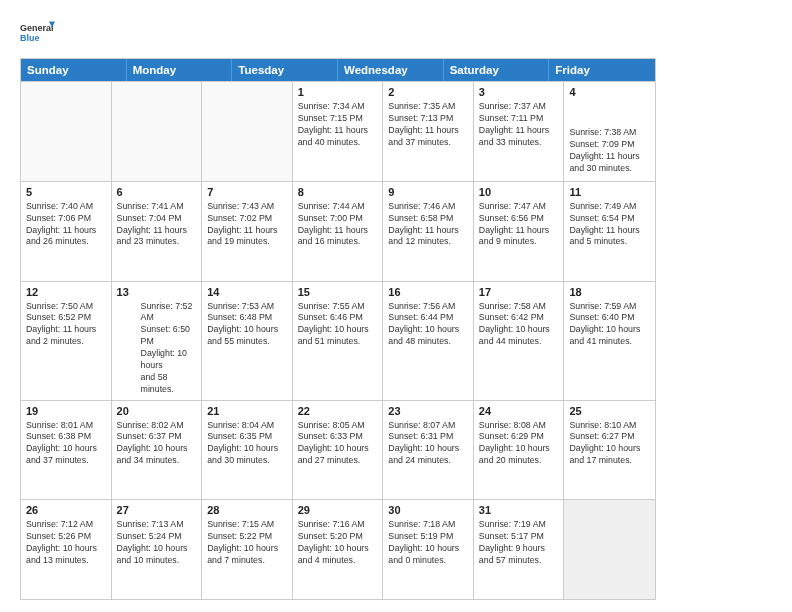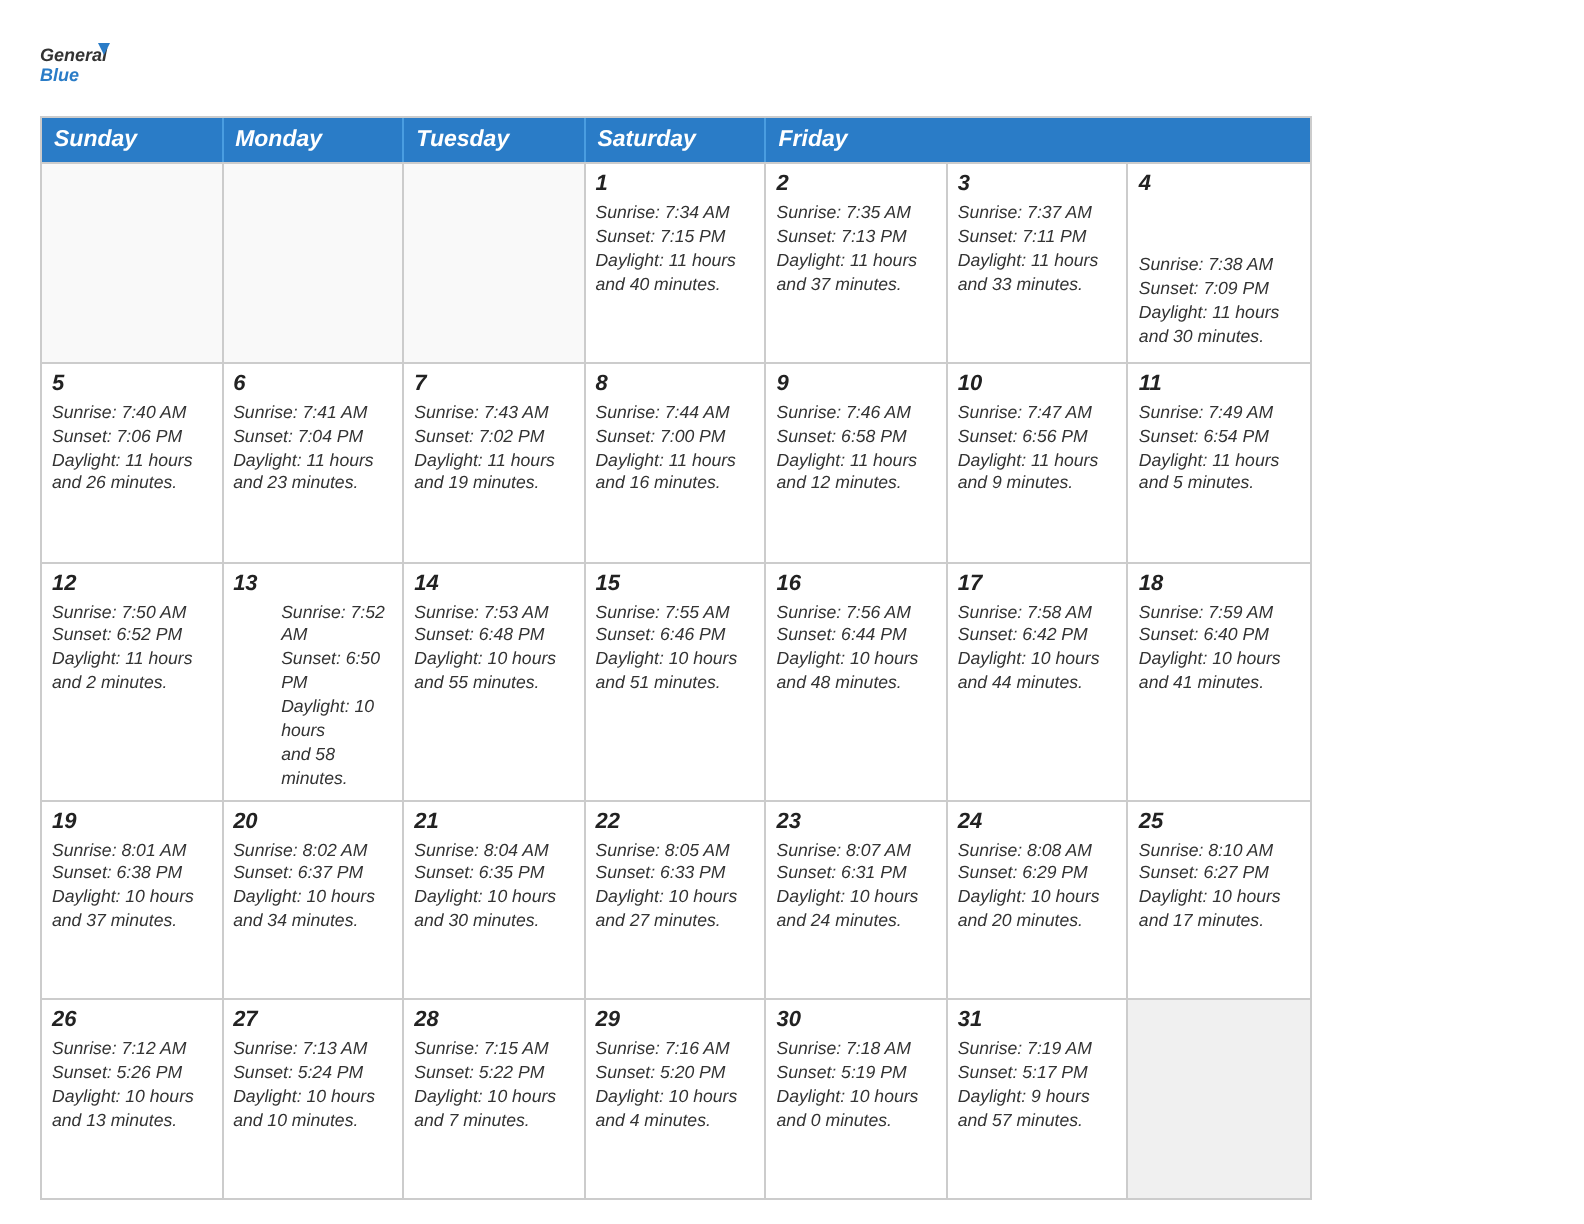--- a/index.html
+++ b/index.html
@@ -9,21 +9,20 @@
       width: 792px;
       height: 612px;
       overflow: hidden;
     }
     .page {
       width: 676px;
       height: 612px;
       padding: 18px 20px 12px 20px;
       display: flex;
       flex-direction: column;
-      font-style: italic;
     }
     .header {
       display: flex;
       justify-content: space-between;
       align-items: flex-start;
       margin-bottom: 10px;
     }
     .logo {
       display: flex;
       align-items: center;
@@ -43,21 +42,21 @@
       color: #555;
     }
     .calendar {
       flex: 1;
       display: flex;
       flex-direction: column;
       border: 1px solid #ccc;
     }
     .cal-header-row {
       display: grid;
-      grid-template-columns: repeat(7, 1fr);
+      grid-template-columns: repeat(6, 1fr);
       background: #2a7cc7;
     }
     .cal-header-cell {
       color: #fff;
       font-size: 11.5px;
       font-weight: bold;
       padding: 5px 6px;
       text-align: left;
       border-right: 1px solid #4a9de0;
     }
@@ -114,20 +113,21 @@
       <div class="month-title"></div>
       <div class="location"></div>
     </div>
   </div>
 
   <div class="calendar">
     <div class="cal-header-row">
     <div class="cal-header-cell">Sunday</div>
         <div class="cal-header-cell">Monday</div>
         <div class="cal-header-cell">Tuesday</div>
+        <div class="cal-header-cell">Wednesday</div>
         <div class="cal-header-cell">Saturday</div>
         <div class="cal-header-cell">Friday</div>
       </div>
     <div class="cal-body">
     <div class="cal-week">
           <div class="cal-cell empty"></div>
           <div class="cal-cell empty"></div>
           <div class="cal-cell empty"></div>
           <div class="cal-cell">
             <div class="day-num">1</div>

